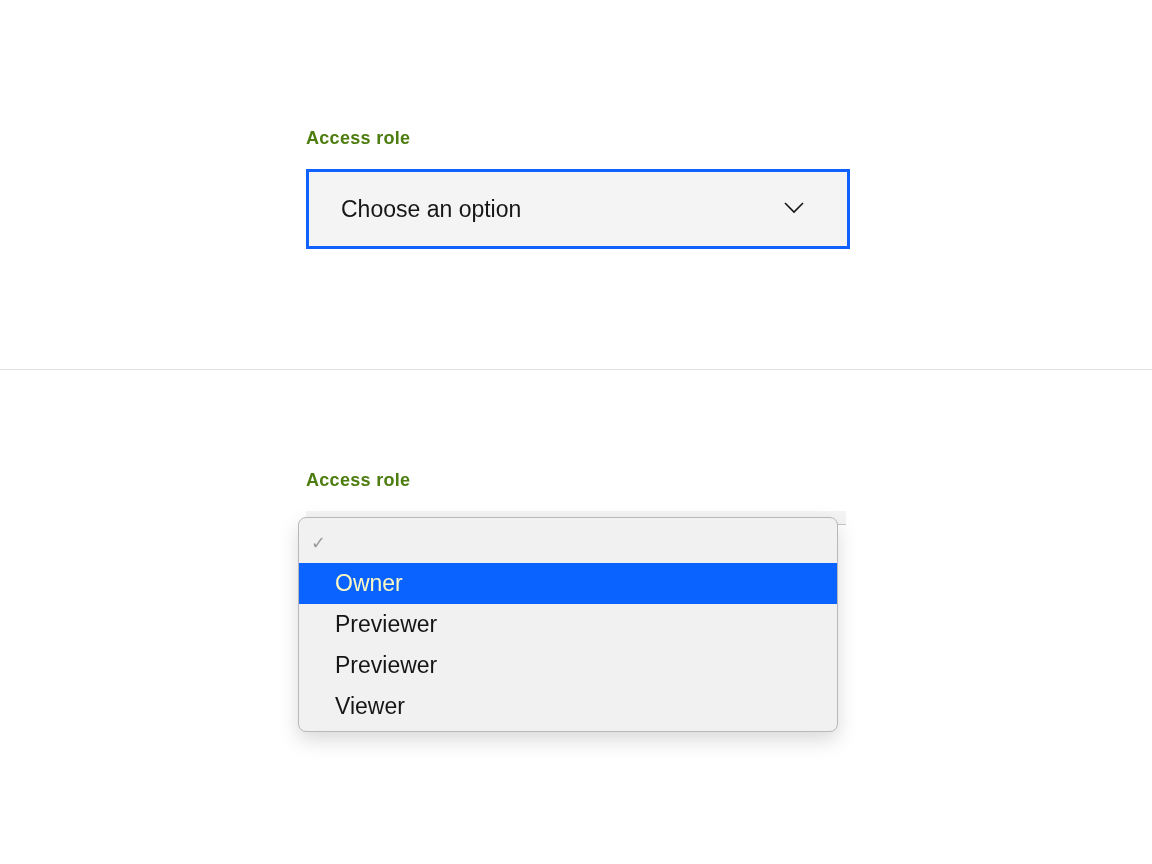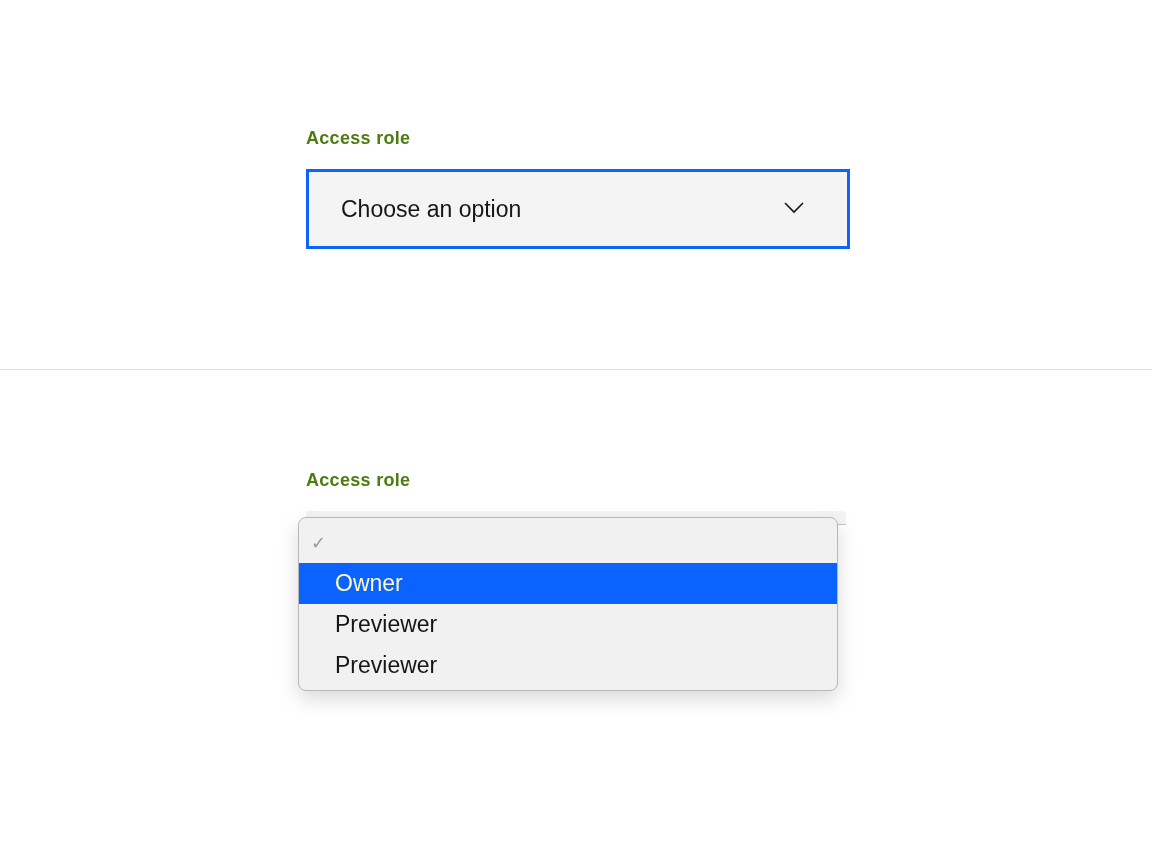--- a/index.html
+++ b/index.html
@@ -135,14 +135,18 @@
       <span class="menu-item-label">Owner</span>
     </div>
     <div class="menu-item">
       <span class="check-slot"></span>
       <span class="menu-item-label">Previewer</span>
     </div>
     <div class="menu-item">
       <span class="check-slot"></span>
       <span class="menu-item-label">Previewer</span>
     </div>
+    <div class="menu-item">
+      <span class="check-slot"></span>
+      <span class="menu-item-label">Viewer</span>
+    </div>
   </div>
 </div>
 
 </body></html>

